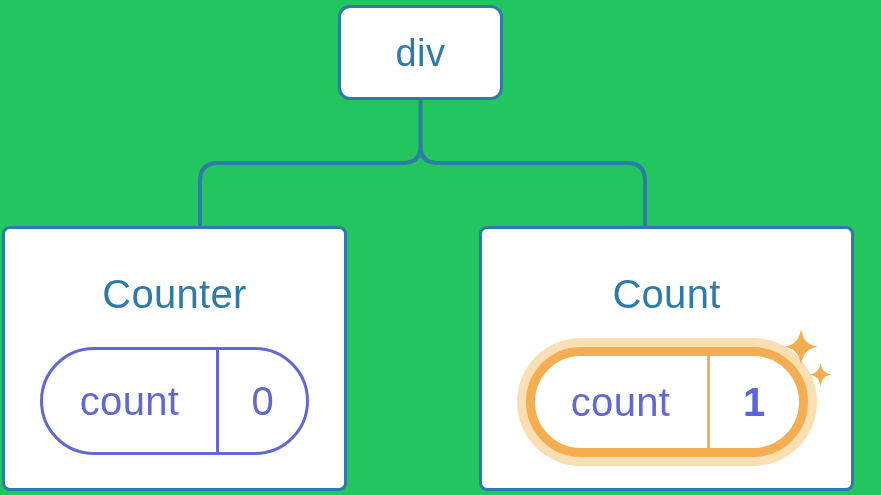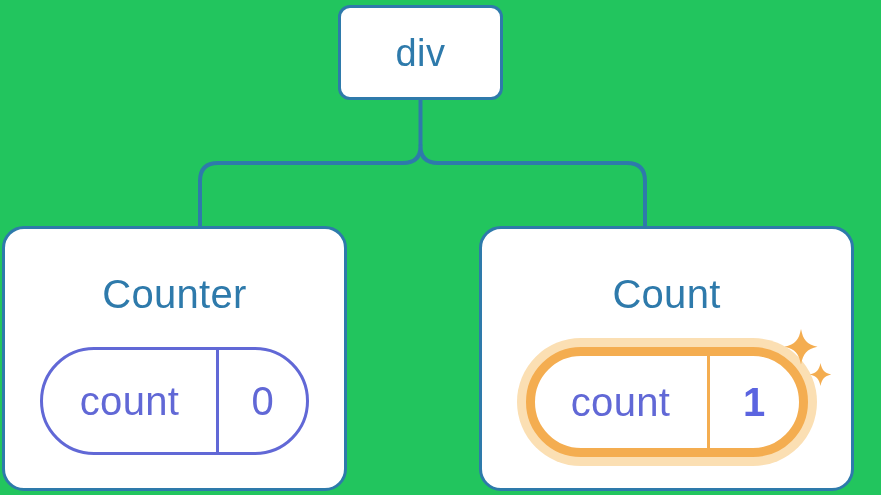--- a/index.html
+++ b/index.html
@@ -50,21 +50,21 @@
     line-height: 1;
   }
 
   
   .card {
     position: absolute;
     top: 226px;
     height: 265px;
     background: #ffffff;
     border: 3px solid #2e7aab;
-    border-radius: 22px;
+    border-radius: 8px;
     box-sizing: border-box;
   }
   .card-left  { left: 2px;   width: 345px; }
   .card-right { left: 479px; width: 375px; }
 
   .card-title {
     position: absolute;
     top: 45px;
     left: 0;
     right: 0;

